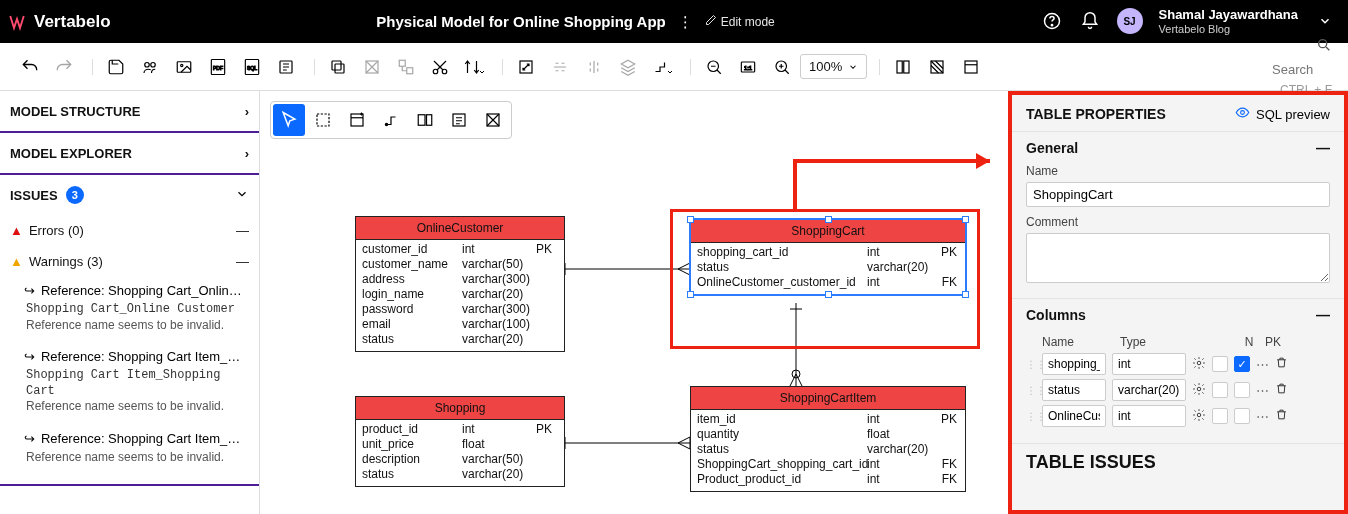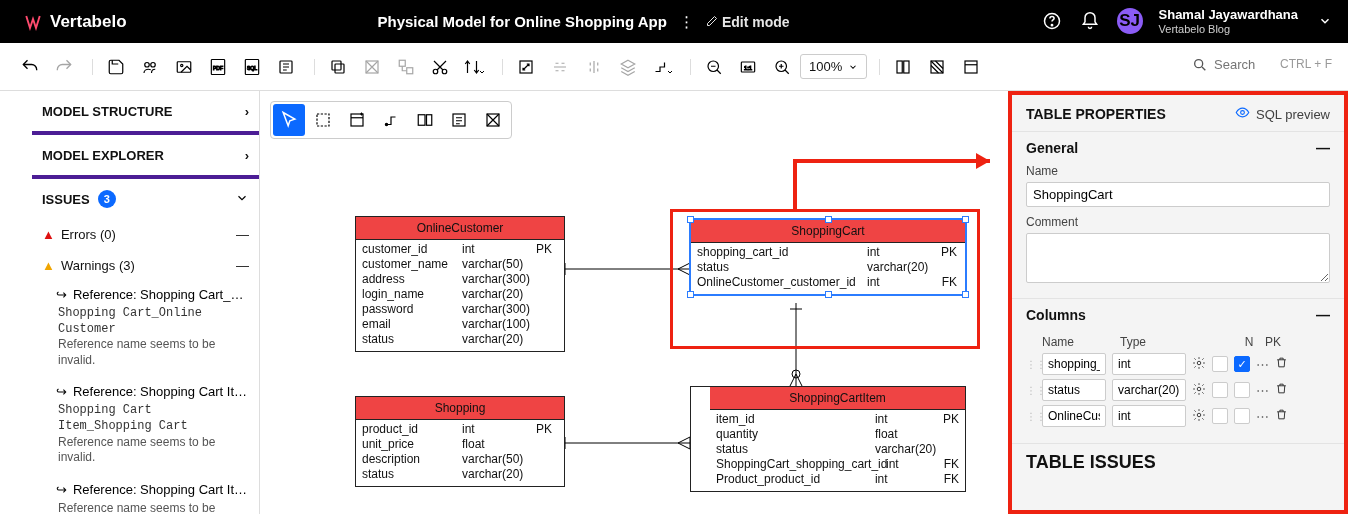--- a/index.html
+++ b/index.html
@@ -1,49 +1,49 @@
 <!DOCTYPE html>
 <html><head>
 <meta charset="utf-8">
 <style>
 * { box-sizing: border-box; margin: 0; padding: 0; }
 body { font-family: -apple-system, BlinkMacSystemFont, "Segoe UI", Arial, sans-serif; font-size: 13px; color: #111; overflow: hidden; background: #fff; }
 .app { width: 1348px; height: 514px; display: flex; flex-direction: column; }
 
 
 .topbar { height: 43px; background: #000; display: flex; align-items: center; color: #fff; padding: 0 12px 0 0; }
-.logo { display: flex; align-items: center; gap: 8px; font-weight: 700; font-size: 17px; padding-left: 24px; }
+.logo { display: flex; align-items: center; gap: 8px; font-weight: 700; font-size: 17px; padding-left: 8px; }
 .logo-icon { width: 18px; height: 18px; }
 .title-area { flex: 1; display: flex; align-items: center; justify-content: center; gap: 12px; font-size: 15px; }
 .model-title { font-weight: 700; }
-.edit-mode { font-size: 14px; opacity: 0.9; display: flex; align-items: center; gap: 4px; font-weight: bold; }
+.edit-mode { font-size: 12px; opacity: 0.9; display: flex; align-items: center; gap: 4px; }
 .topicons { display: flex; align-items: center; gap: 16px; }
 .iconbtn { width: 22px; height: 22px; display: flex; align-items: center; justify-content: center; cursor: pointer; }
-.avatar { width: 26px; height: 26px; border-radius: 50%; background: #8b5cf6; color: #000; font-size: 17px; display:flex; align-items:center; justify-content:center; font-weight:700; }
+.avatar { width: 26px; height: 26px; border-radius: 50%; background: #c4b5fd; color: #000; font-size: 10px; display:flex; align-items:center; justify-content:center; font-weight:700; }
 .username-block { display:flex; flex-direction:column; line-height:1.1; }
 .username { font-weight:700; font-size:13px; }
 .userlabel { font-size:11px; opacity:0.8; }
 
 
 .toolbar { height: 48px; border-bottom: 1px solid #ddd; display:flex; align-items:center; padding: 0 6px; gap: 4px; }
 .toolgroup { display:flex; align-items:center; gap: 2px; padding: 0 8px; position: relative; }
 .toolgroup + .toolgroup::before { content:""; position:absolute; left:0; top:8px; bottom:8px; width:1px; background:#ddd; }
 .tbtn { width: 32px; height: 32px; display:flex; align-items:center; justify-content:center; border-radius:3px; cursor:pointer; }
 .tbtn.disabled { opacity: 0.35; cursor: default; }
 .zoompct { border:1px solid #ccc; border-radius:3px; padding: 4px 8px; font-size:13px; display:flex; align-items:center; gap:6px; }
-.search-box { display:flex; align-items:flex-start; gap:6px; margin-left:auto; padding-right:10px; }
+.search-box { display:flex; align-items:flex-end; gap:6px; margin-left:auto; padding-right:10px;flex-direction:column; }
 .search-input { border:none; outline:none; width:60px; font-size:13px; }
 .kbd { color:#999; font-size:12px; }
 
 
 .main { flex:1; display:flex; height: calc(514px - 43px - 48px); position:relative; }
 
 
 .left { width: 260px; border-right:1px solid #ddd; overflow-y:auto; overflow-x:hidden; }
-.lsec { border-bottom: 4px solid #4c1d95; margin-left: 32px; }
+.lsec { border-bottom: 2px solid #4c1d95; }
 .lsec-hdr { height: 40px; display:flex; align-items:center; padding: 0 10px; font-weight:700; font-size:13px; cursor:pointer; justify-content:space-between; }
 .lsec-hdr .left-side { display:flex; align-items:center; gap:8px; }
 .badge { background:#0b69ff; color:#fff; border-radius:50%; width:18px; height:18px; font-size:11px; display:flex; align-items:center; justify-content:center; }
 .issues-body { padding: 0 0 8px 0; }
 .issue-hdr { display:flex; align-items:center; justify-content:space-between; padding: 8px 10px; font-size:13px; cursor:pointer; }
 .issue-hdr .lbl { display:flex; align-items:center; gap:6px; }
 .warn-tri { color:#f0a500; }
 .err-tri { color:#d11; }
 .warning-item { padding: 6px 10px 10px 24px; font-size:12px; }
 .warning-title { display:flex; align-items:center; gap:6px; font-size: 13px; color:#000; margin-bottom:4px; }
@@ -68,21 +68,21 @@
 
 .redbox { position:absolute; border: 3px solid #e21; pointer-events:none; }
 
 
 svg.conn { position:absolute; top:0; left:0; pointer-events:none; }
 
 
 .right { width: 340px; border-left:4px solid #e21; border-top:4px solid #e21; border-bottom:4px solid #e21; border-right:4px solid #e21; position:relative; overflow-y:auto; overflow-x:hidden; background:#f4f4f4; }
 .rp-header { display:flex; align-items:center; justify-content:space-between; padding:10px 14px 8px 14px; }
 .rp-header h3 { font-size:14px; font-weight:700; }
-.sql-preview { color:#404040; font-size:13px; display:flex; align-items:center; gap:6px; cursor:pointer; }
+.sql-preview { color:#000000; font-size:13px; display:flex; align-items:center; gap:6px; cursor:pointer; }
 .rp-section { background:#f4f4f4; padding: 8px 14px 12px 14px; border-top:1px solid #e3e3e3; }
 .rp-sec-hdr { display:flex; align-items:center; justify-content:space-between; font-weight:700; font-size:14px; margin-bottom:8px; }
 .rp-label { font-size:12px; color:#444; margin-bottom:4px; }
 .rp-input { width:100%; border:1px solid #ccc; background:#fff; padding:4px 6px; font-size:13px; border-radius:2px; }
 .rp-textarea { width:100%; height:50px; border:1px solid #ccc; background:#fff; padding:4px 6px; font-size:13px; border-radius:2px; resize: vertical; }
 .cols-header { display:flex; font-size:12px; color:#444; gap:6px; padding:4px 0; }
 .col-name { width:72px; }
 .col-type { width:92px; }
 .col-n { width:18px; text-align:center; }
 .col-pk { width:18px; text-align:center; }
@@ -551,21 +551,21 @@
               <span class="k"></span>
             </div>
             <div class="erd-row">
               <span class="n" style="width:100px">status</span>
               <span class="t">varchar(20)</span>
               <span class="k"></span>
             </div>
           </div>
       </div>
 
-      <div class="erd-table" style="left:430px; top:295px; width:276px;padding-left:19px;">
+      <div class="erd-table" style="left:430px; top:295px; width:276px;">
         <div class="erd-title">ShoppingCartItem</div>
         <div class="erd-cols" id="cols-shopping-cart-item">
             <div class="erd-row">
               <span class="n" style="width:170px">item_id</span>
               <span class="t">int</span>
               <span class="k">PK</span>
             </div>
             <div class="erd-row">
               <span class="n" style="width:170px">quantity</span>
               <span class="t">float</span>

